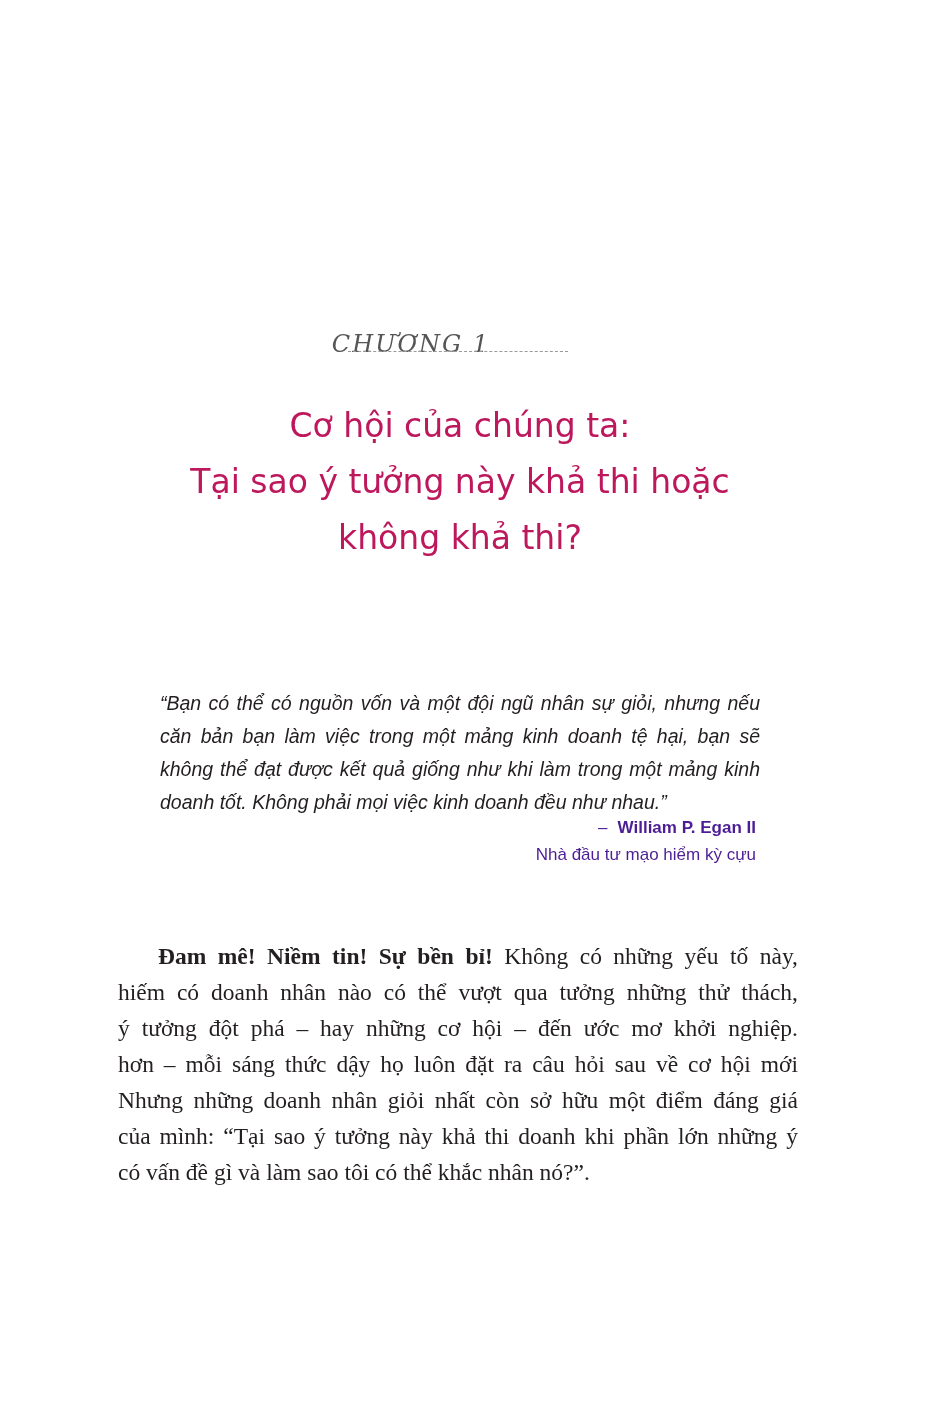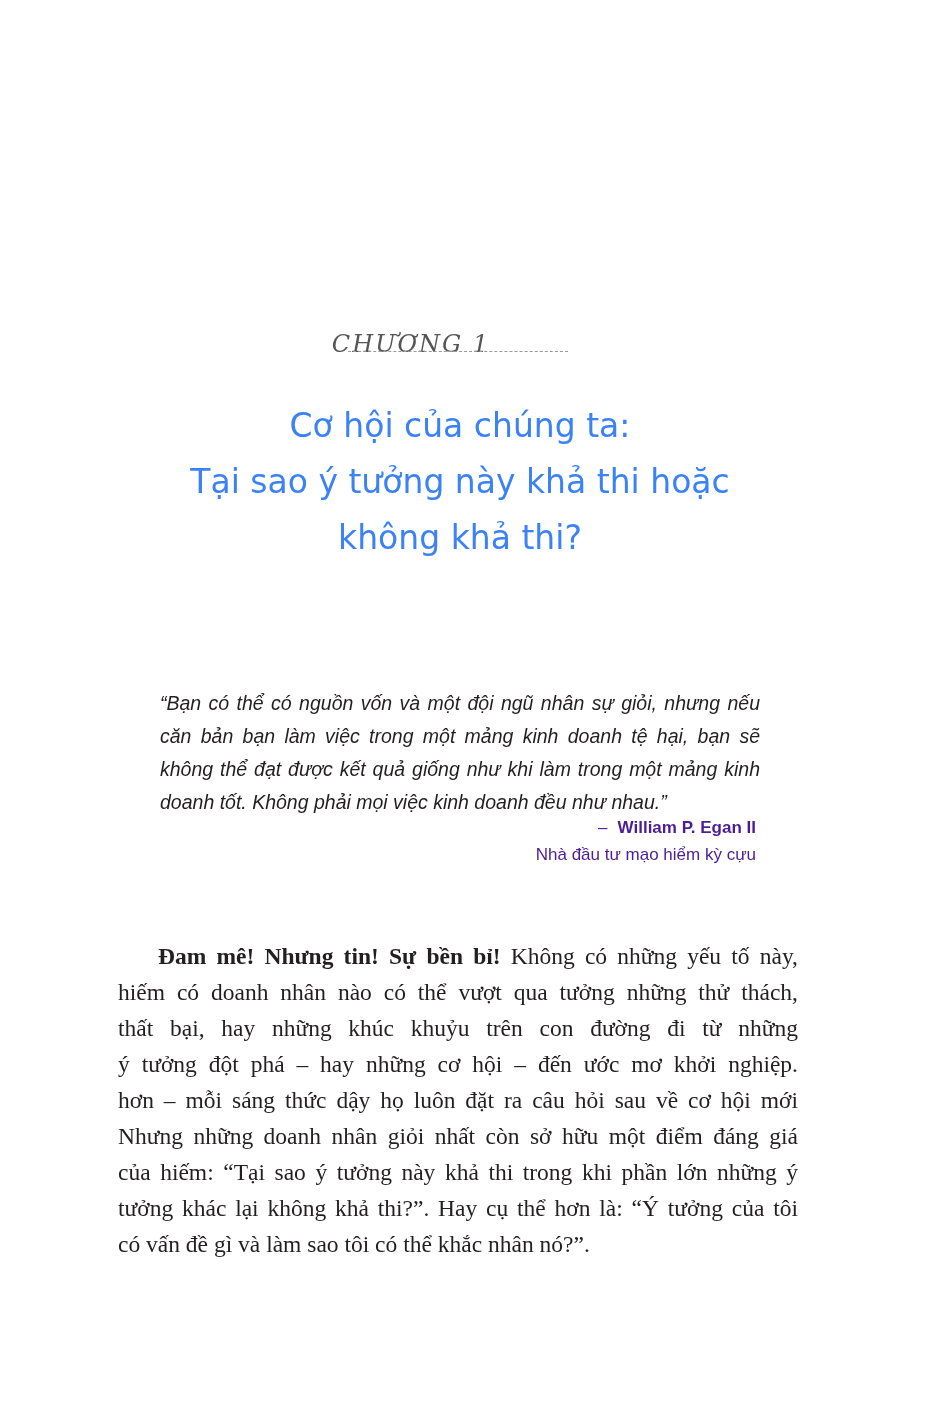--- a/index.html
+++ b/index.html
@@ -36,21 +36,21 @@
     }
     .chapter-title {
       position: absolute;
       left: 0;
       width: 920px;
       top: 398px;
       text-align: center;
       font-family: "DejaVu Sans", sans-serif;
       font-size: 33px;
       line-height: 56px;
-      color: #3b82f6;
+      color: #be185d;
     }
     .chapter-title div { white-space: nowrap; }
     .epigraph {
       position: absolute;
       left: 160px;
       width: 600px;
       top: 643px;
       font-family: "Liberation Sans", sans-serif;
       font-style: italic;
       font-size: 19.5px;
@@ -108,22 +108,20 @@
 <div class="epigraph">“Bạn có thể có nguồn vốn và một đội ngũ nhân sự giỏi, nhưng nếu căn bản bạn làm việc trong một mảng kinh doanh tệ hại, bạn sẽ không thể đạt được kết quả giống như khi làm trong một mảng kinh doanh tốt. Không phải mọi việc kinh doanh đều như nhau.”</div>
 
 <div class="attribution">
   <div>
     <span class="dash">–</span><span class="author">William P. Egan II</span>
   </div>
   <div class="role">Nhà đầu tư mạo hiểm kỳ cựu</div>
 </div>
 
 <div class="body-text">
-  <span class="line indent"><span class="lead">Đam mê! Nhưng tin! Sự bền bỉ!</span><span> Không có những yếu tố này,</span></span>
+  <span class="line indent"><span class="lead">Đam mê! Niềm tin! Sự bền bỉ!</span><span> Không có những yếu tố này,</span></span>
   <span class="line">hiếm có doanh nhân nào có thể vượt qua tưởng những thử thách,</span>
-  <span class="line">thất bại, hay những khúc khuỷu trên con đường đi từ những</span>
   <span class="line">ý tưởng đột phá – hay những cơ hội – đến ước mơ khởi nghiệp.</span>
   <span class="line">hơn – mỗi sáng thức dậy họ luôn đặt ra câu hỏi sau về cơ hội mới</span>
   <span class="line">Nhưng những doanh nhân giỏi nhất còn sở hữu một điểm đáng giá</span>
-  <span class="line">của hiếm: “Tại sao ý tưởng này khả thi trong khi phần lớn những ý</span>
-  <span class="line">tưởng khác lại không khả thi?”. Hay cụ thể hơn là: “Ý tưởng của tôi</span>
+  <span class="line">của mình: “Tại sao ý tưởng này khả thi doanh khi phần lớn những ý</span>
   <span class="line last">có vấn đề gì và làm sao tôi có thể khắc nhân nó?”.</span>
 </div>
 
 </body></html>

